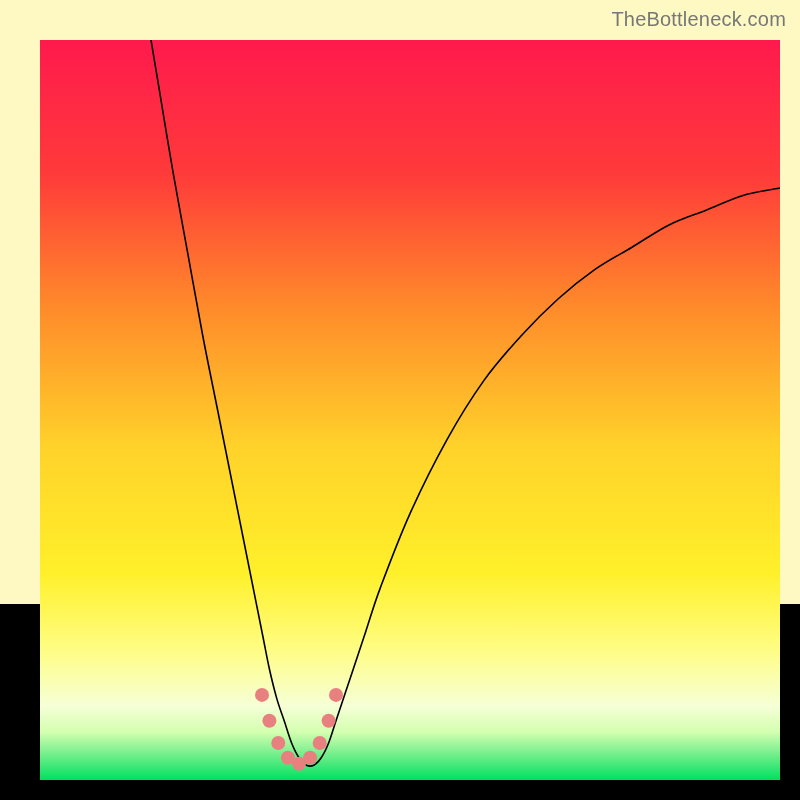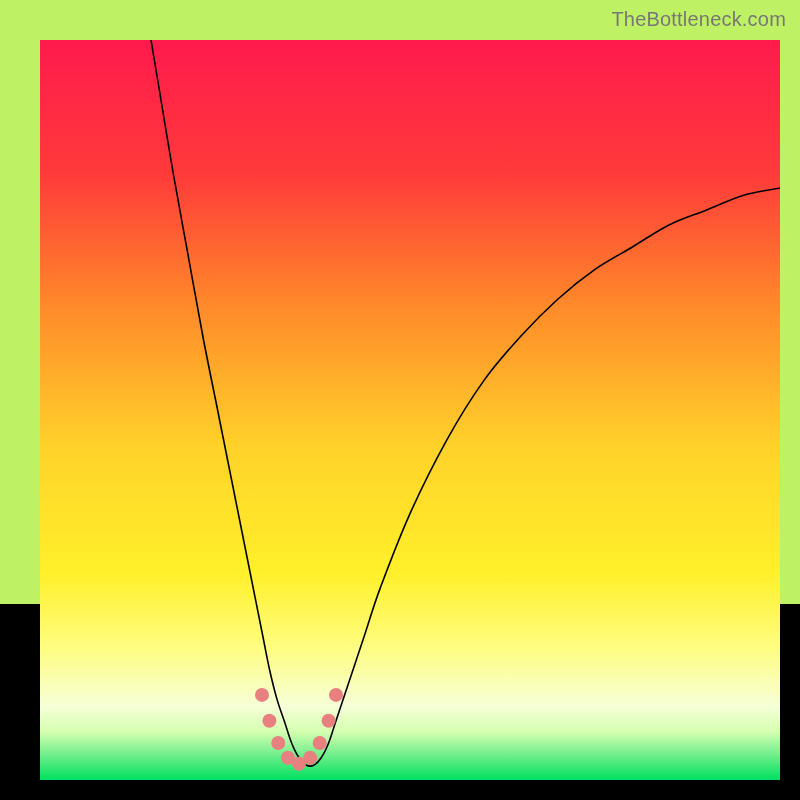--- a/index.html
+++ b/index.html
@@ -10,21 +10,21 @@
     background: #000;
     font-family: Arial, Helvetica, sans-serif;
     overflow: hidden;
   }
   .frame {
     position: absolute;
     left: 0;
     top: 0;
     width: 800px;
     height: 604px;
-    background: #bef264;
+    background: #fef9c3;
   }
   .plot {
     position: absolute;
     left: 40px;
     top: 40px;
     width: 740px;
     height: 740px;
     overflow: hidden;
   }
   .plot svg {

